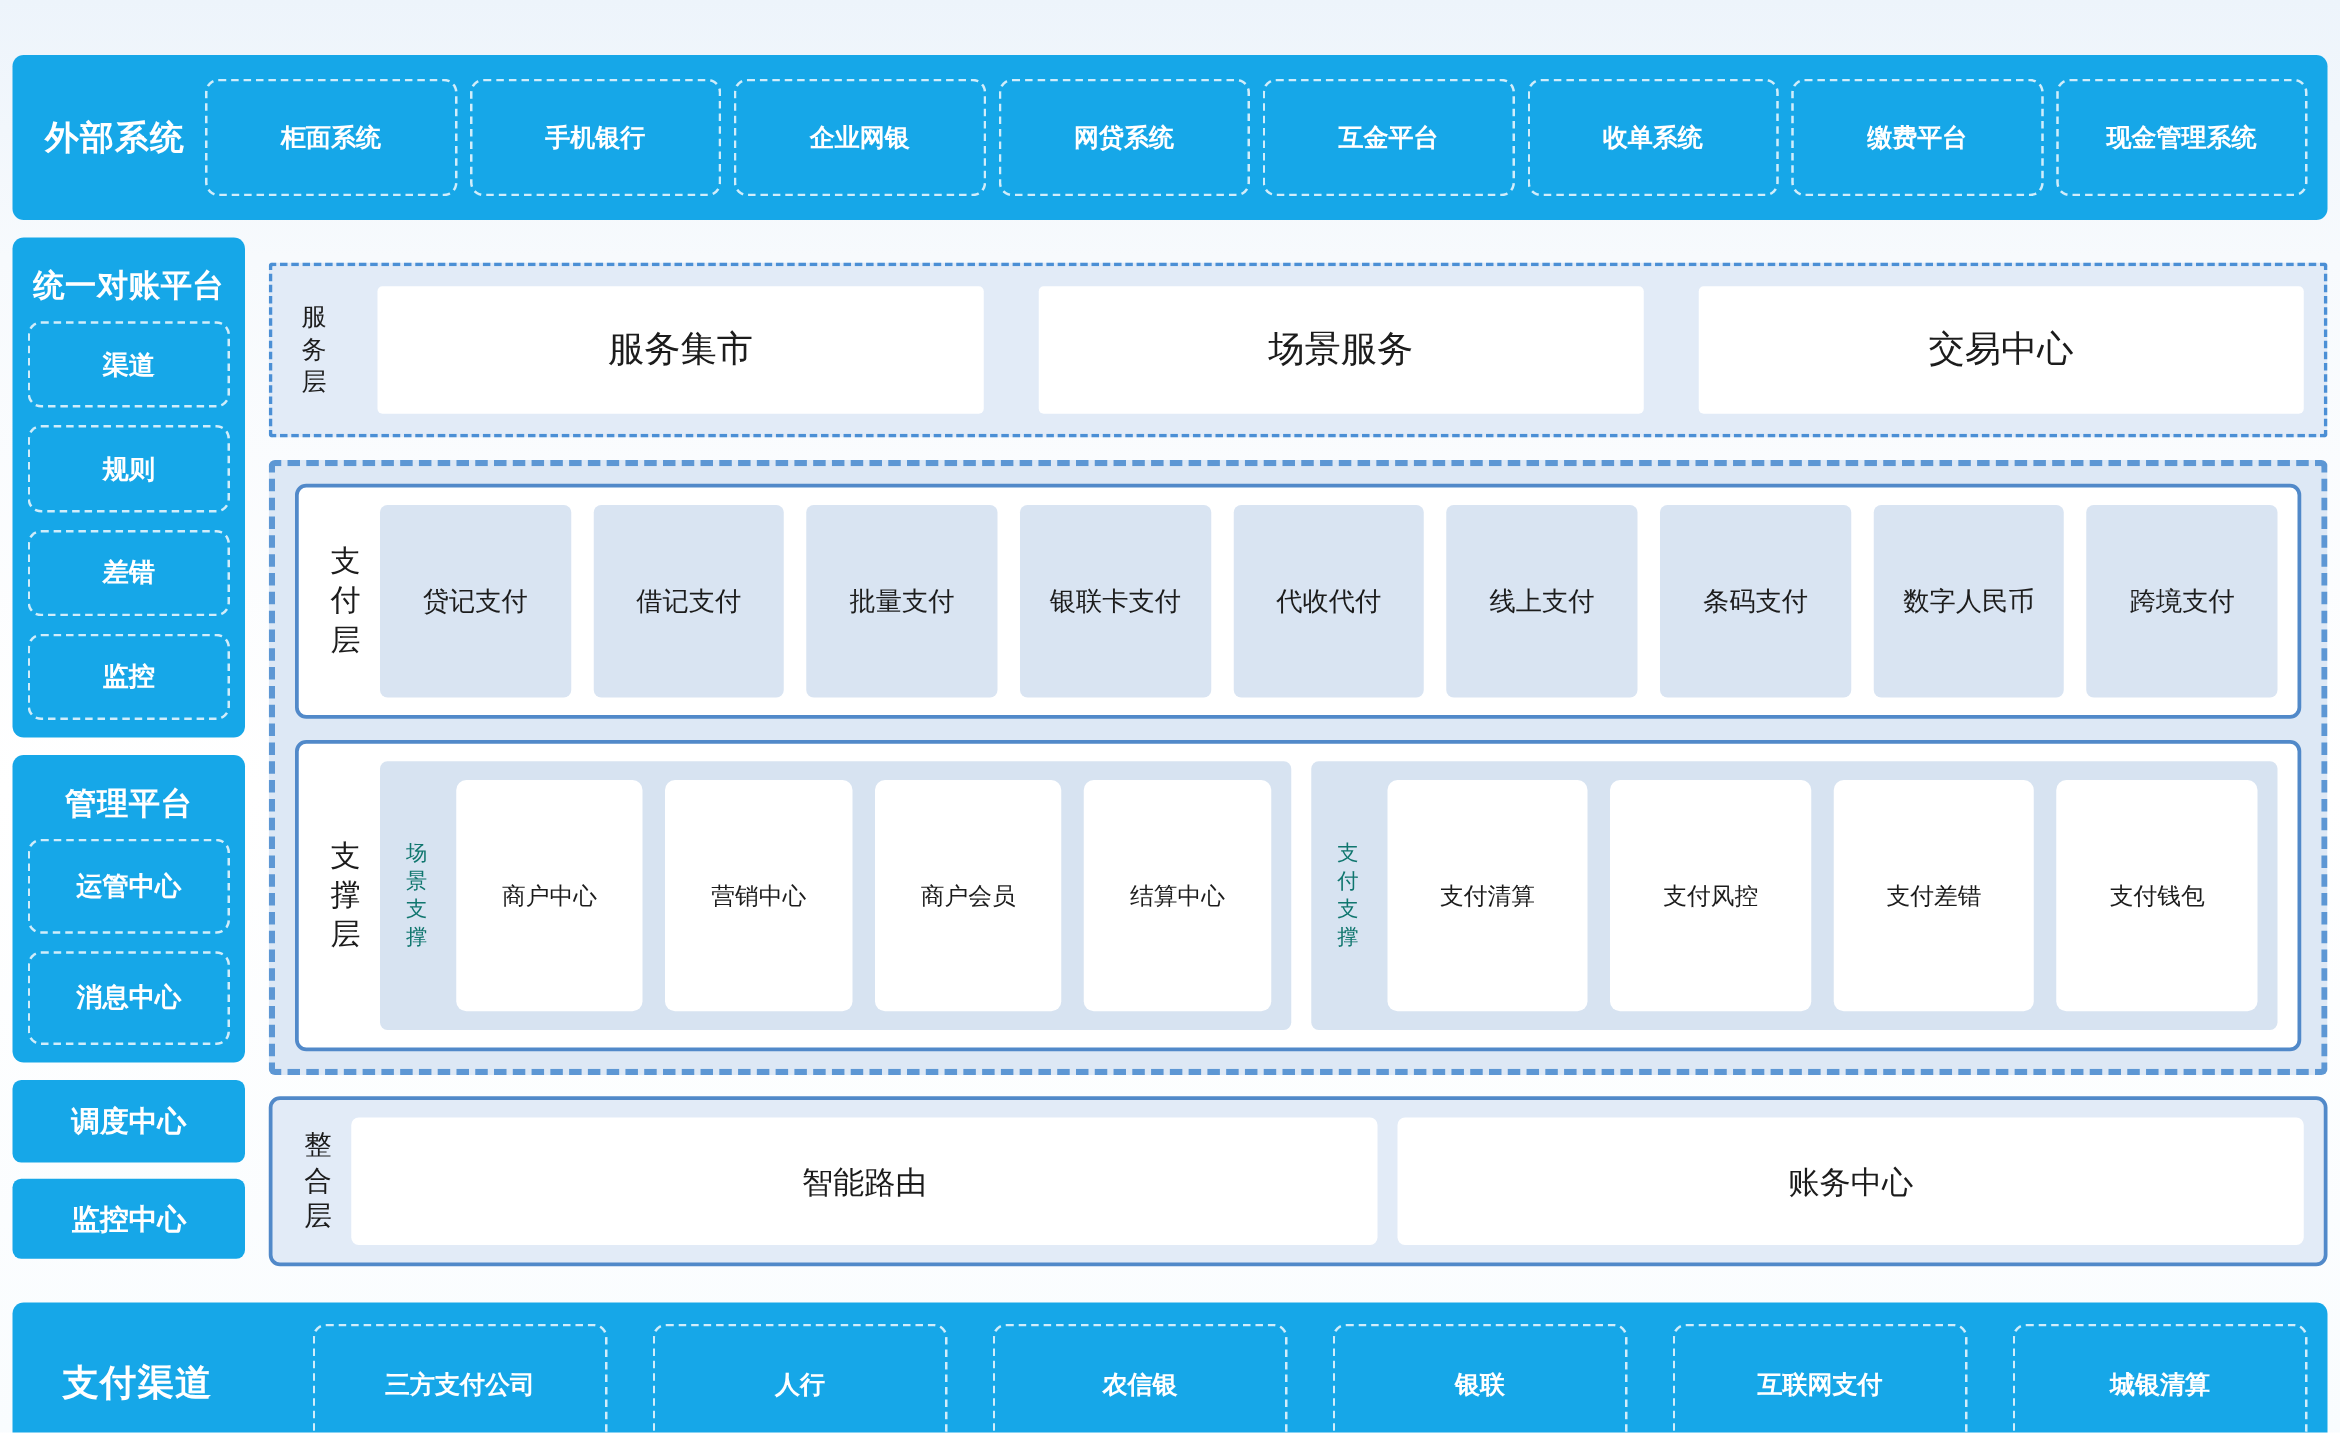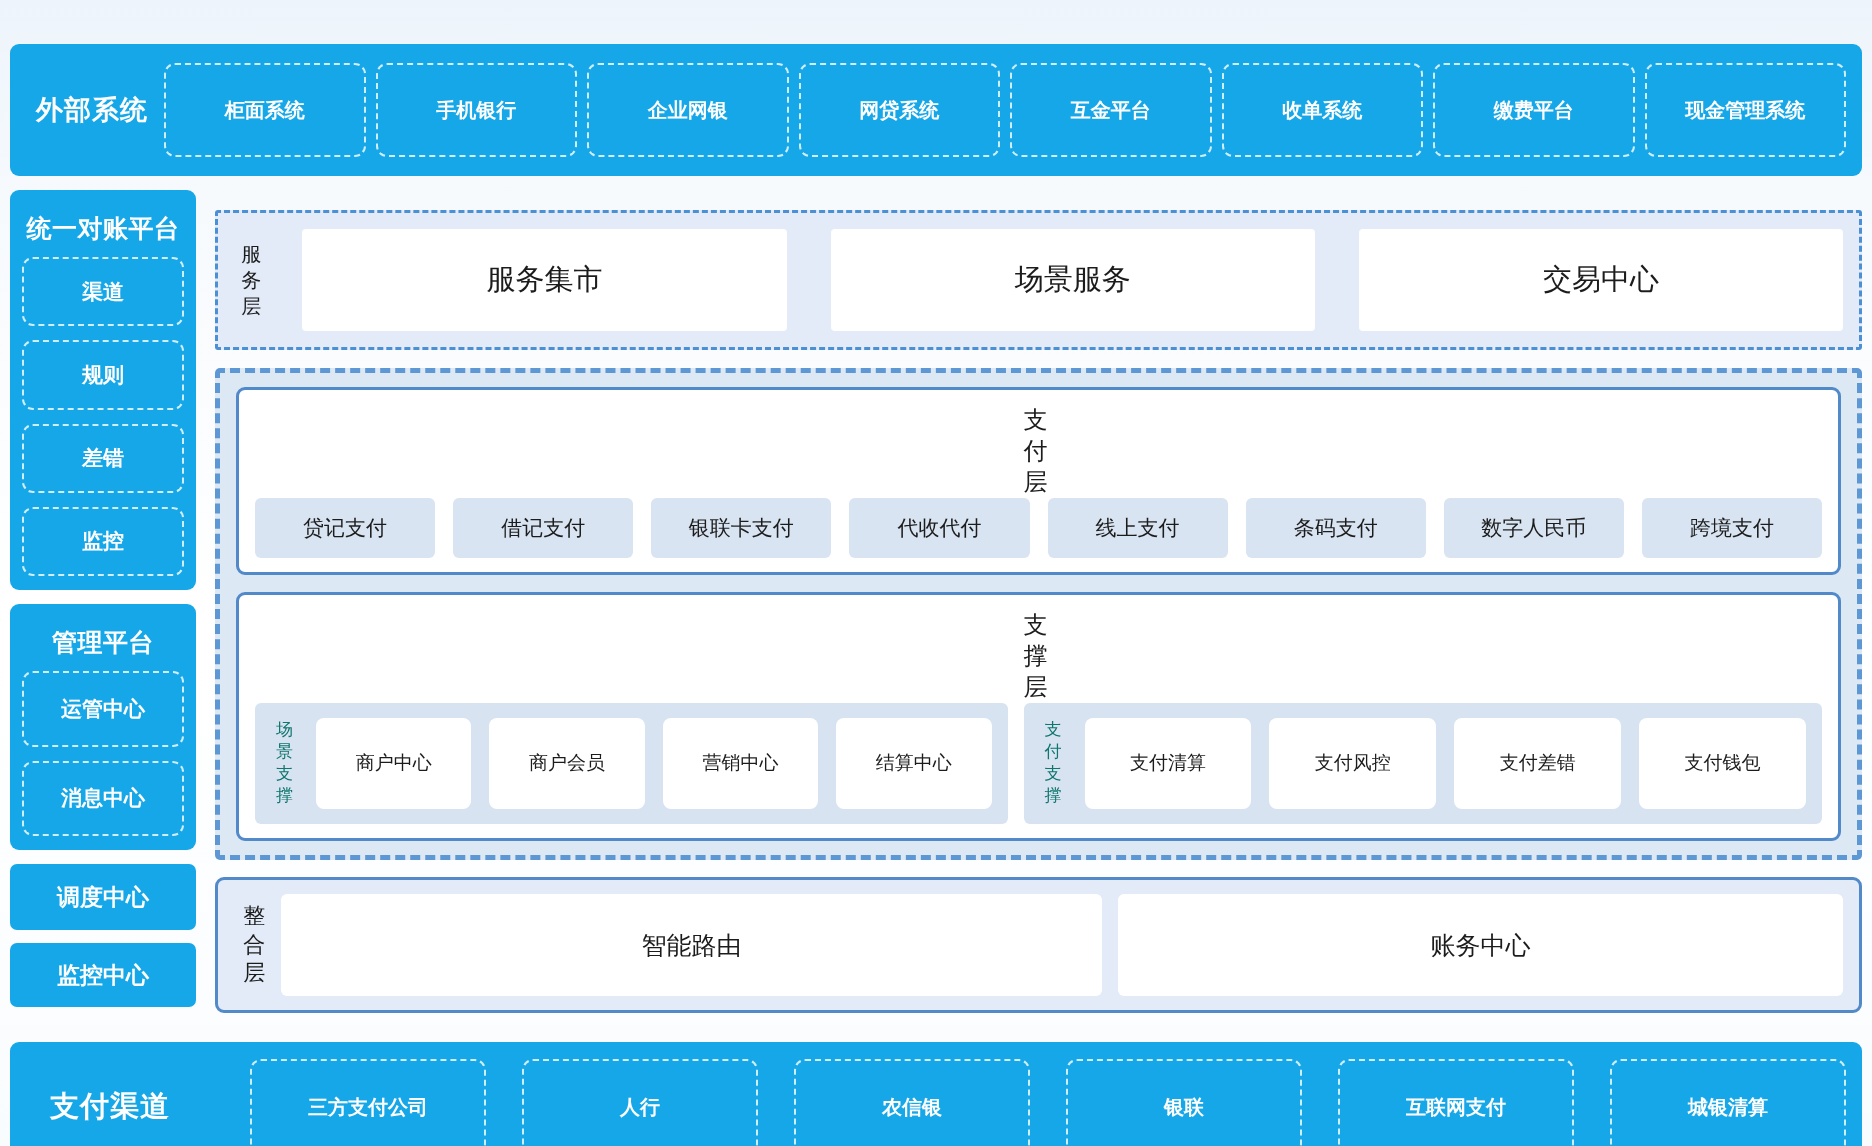--- a/index.html
+++ b/index.html
@@ -68,21 +68,21 @@
   .service-box .v-label { font-size:20px; margin-right:40px; }
   .service-items { flex:1; display:flex; gap:44px; }
   .service-items .white-box { flex:1; font-size:29px; border-radius:4px; }
 
   
   .dashed-wrap {
     margin-top:18px; height:492px; background:#dde8f5;
     border:5px dashed #5d97d4; border-radius:5px;
     padding:14px 16px; display:flex; flex-direction:column; gap:17px;
   }
-  .solid-box { background:#fff; border:3px solid #5189c9; border-radius:9px; display:flex; padding:14px 16px;flex-direction:column; }
+  .solid-box { background:#fff; border:3px solid #5189c9; border-radius:9px; display:flex; padding:14px 16px; }
   .solid-box .v-label { font-size:24px; margin:0 14px 0 8px; }
 
   .payment-box { flex:0 0 188px; }
   .pay-items { flex:1; display:flex; gap:18px; }
   .lite-box {
     flex:1; background:#d9e4f2; border-radius:6px;
     display:flex; align-items:center; justify-content:center; font-size:21px; white-space:nowrap;
   }
 
   .support-box { flex:1; }
@@ -157,37 +157,38 @@
         </div>
       </section>
 
       <section class="dashed-wrap">
 
         <div class="solid-box payment-box">
           <div class="v-label">支付层</div>
           <div class="pay-items">
             <div class="lite-box">贷记支付</div>
             <div class="lite-box">借记支付</div>
+            <div class="lite-box">批量支付</div>
             <div class="lite-box">银联卡支付</div>
             <div class="lite-box">代收代付</div>
             <div class="lite-box">线上支付</div>
             <div class="lite-box">条码支付</div>
             <div class="lite-box">数字人民币</div>
             <div class="lite-box">跨境支付</div>
           </div>
         </div>
 
         <div class="solid-box support-box">
           <div class="v-label">支撑层</div>
           <div class="support-panels">
             <div class="panel panel-scene">
               <div class="v-label">场景支撑</div>
               <div class="white-box">商户中心</div>
+              <div class="white-box">营销中心</div>
               <div class="white-box">商户会员</div>
-              <div class="white-box">营销中心</div>
               <div class="white-box">结算中心</div>
             </div>
             <div class="panel panel-pay">
               <div class="v-label">支付支撑</div>
               <div class="white-box">支付清算</div>
               <div class="white-box">支付风控</div>
               <div class="white-box">支付差错</div>
               <div class="white-box">支付钱包</div>
             </div>
           </div>

